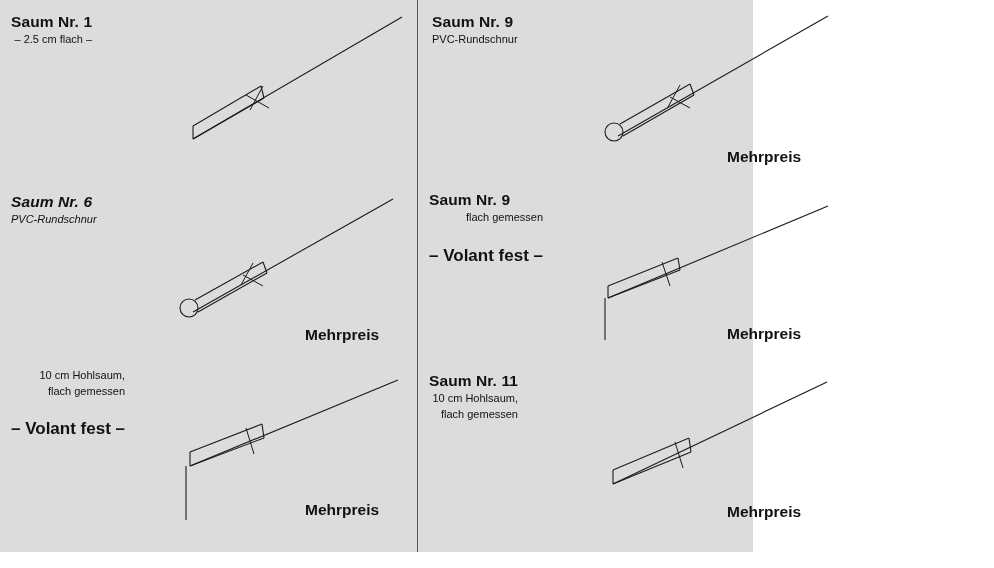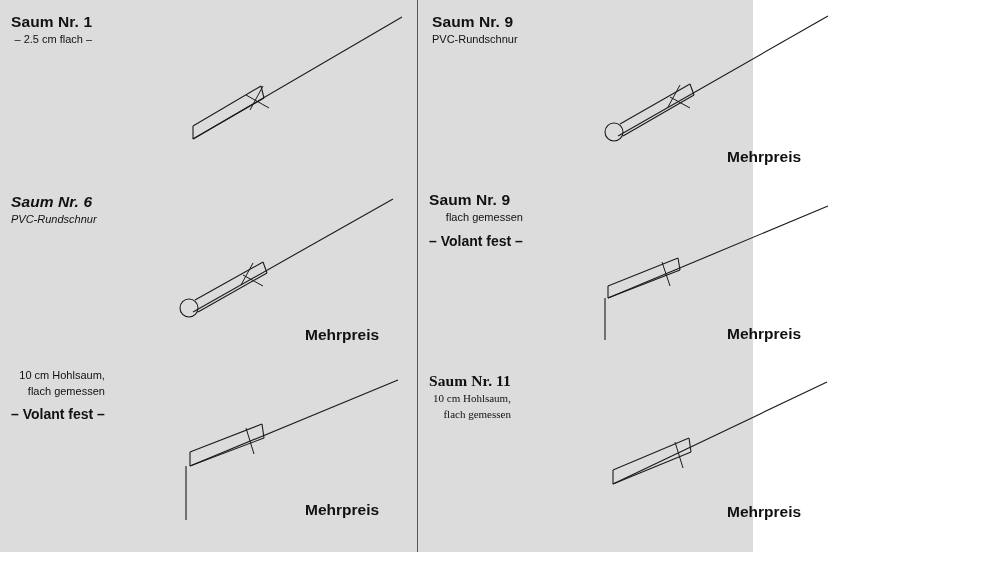--- a/index.html
+++ b/index.html
@@ -31,25 +31,25 @@
     line-height: 1.32;
   }
   .sub {
     font-size: 11px;
     font-weight: normal;
     white-space: nowrap;
     line-height: 1.42;
     text-align: right;
   }
   .volant {
-    font-size: 14px;
+    font-size: 17px;
     font-weight: bold;
     white-space: nowrap;
     line-height: 1.42;
-    margin-top: 6px;
+    margin-top: 18px;
   }
   .mehrpreis {
     position: absolute;
     font-size: 15.5px;
     font-weight: bold;
     white-space: nowrap;
   }
   .art {
     position: absolute;
   }
@@ -159,21 +159,21 @@
         <path d="M10 76 L10 90"></path>
         <path d="M10 90 L84 62"></path>
         <path d="M82 48 L84 62"></path>
         <path d="M6 90 L6 144"></path>
         <path d="M66 52 L74 78" stroke-width="1"></path>
       </g>
     </svg>
   </div>
   <div class="mehrpreis" style="left:305px; top:501px;">Mehrpreis</div>
 
-  <div class="cell" style="left:429px; top:371px;font-family:Liberation Serif, serif;">
+  <div class="cell" style="left:429px; top:371px;">
     <div class="title">Saum Nr. 11</div>
     <div class="sub">10 cm Hohlsaum,</div>
     <div class="sub">flach gemessen</div>
   </div>
   <div class="art" style="left:605px; top:376px;">
     <svg width="230" height="120" viewBox="0 0 230 120">
       <g fill="none" stroke="#1a1a1a" stroke-width="1.1">
         <line x1="8" y1="108" x2="222" y2="6"></line>
         <path d="M8 94 L84 62"></path>
         <path d="M8 94 L8 108"></path>

